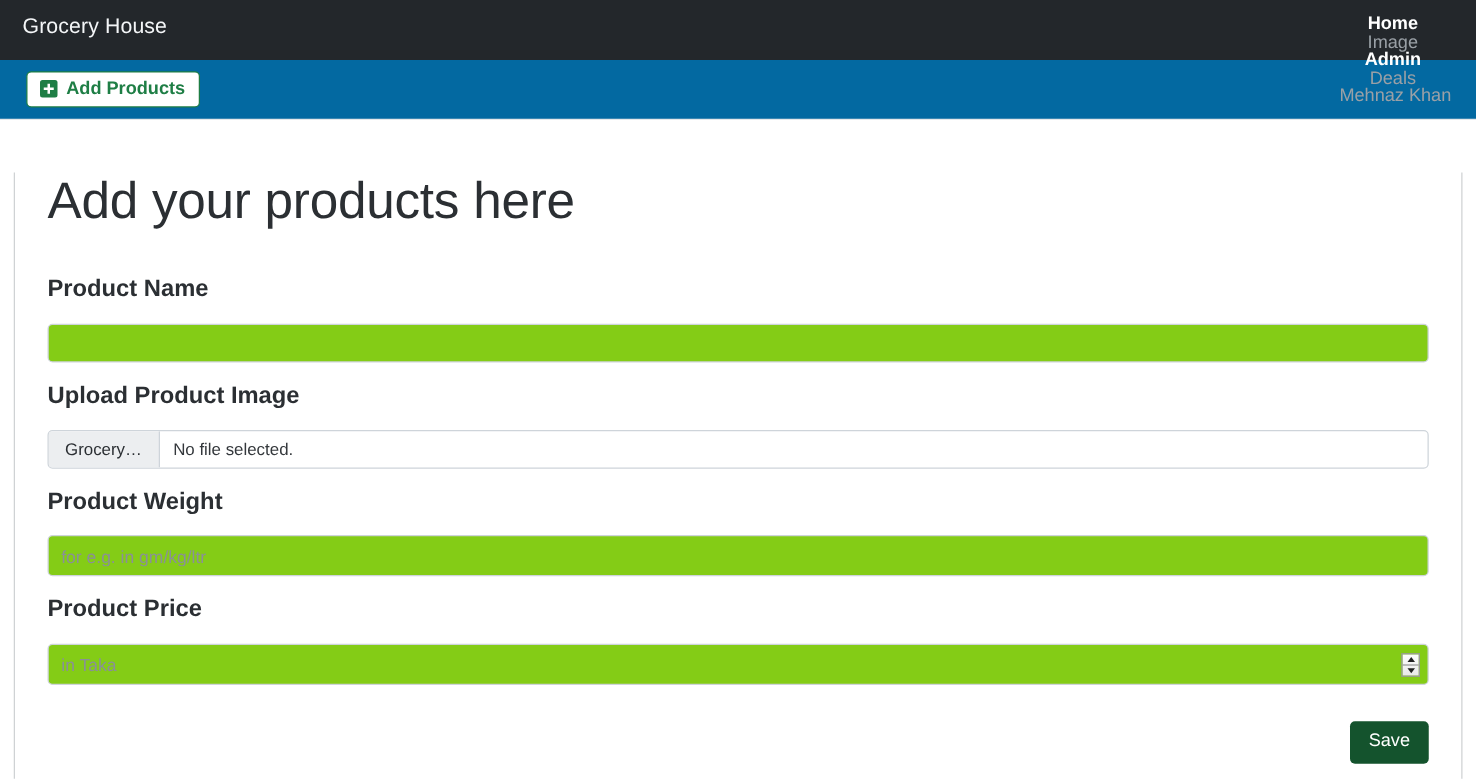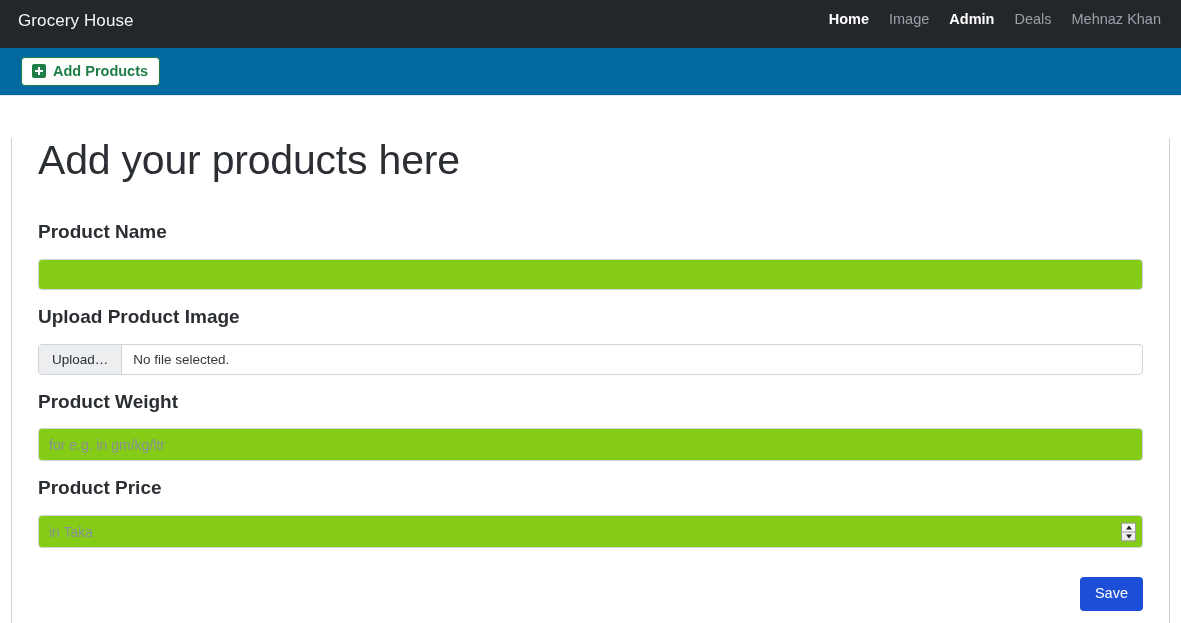--- a/index.html
+++ b/index.html
@@ -31,20 +31,21 @@
     color: #f4f6f8;
     font-size: 17px;
     line-height: 1;
     letter-spacing: 0.1px;
     white-space: nowrap;
   }
   .navbar-links {
     display: flex;
     align-items: center;
     gap: 0px;
+    flex-direction: column;
   }
   .nav-link {
     color: #9aa0a6;
     font-size: 14.5px;
     padding: 0 10px;
     line-height: 1;
     white-space: nowrap;
     text-decoration: none;
     cursor: pointer;
   }
@@ -249,21 +250,21 @@
   }
   .spinner .half.top::after { border-bottom: 4px solid #222; }
   .spinner .half.bottom::after { border-top: 4px solid #222; }
 
   .actions {
     margin-top: 29px;
     display: flex;
     justify-content: flex-end;
   }
   .btn-save {
-    background: #1d4ed8;
+    background: #14532d;
     color: #ffffff;
     border: none;
     border-radius: 4px;
     font-size: 14.5px;
     padding: 8px 15px;
     line-height: 1.2;
     cursor: pointer;
     font-family: "Liberation Sans", sans-serif;
   }
 
@@ -309,21 +310,21 @@
       <div class="gap-a"></div>
       <input class="text-input" type="text" value="" style="">
     </div>
 
     <div class="gap-b"></div>
 
     <div class="field">
       <label class="field-label">Upload Product Image</label>
       <div class="gap-a"></div>
       <div class="file-row">
-        <div class="file-browse">Upload…</div>
+        <div class="file-browse">Grocery…</div>
         <div class="file-name">No file selected.</div>
       </div>
     </div>
 
     <div class="gap-b"></div>
 
     <div class="field">
       <label class="field-label">Product Weight</label>
       <div class="gap-a"></div>
       <input class="text-input tall" type="text" placeholder="for e.g. in gm/kg/ltr" style="">

